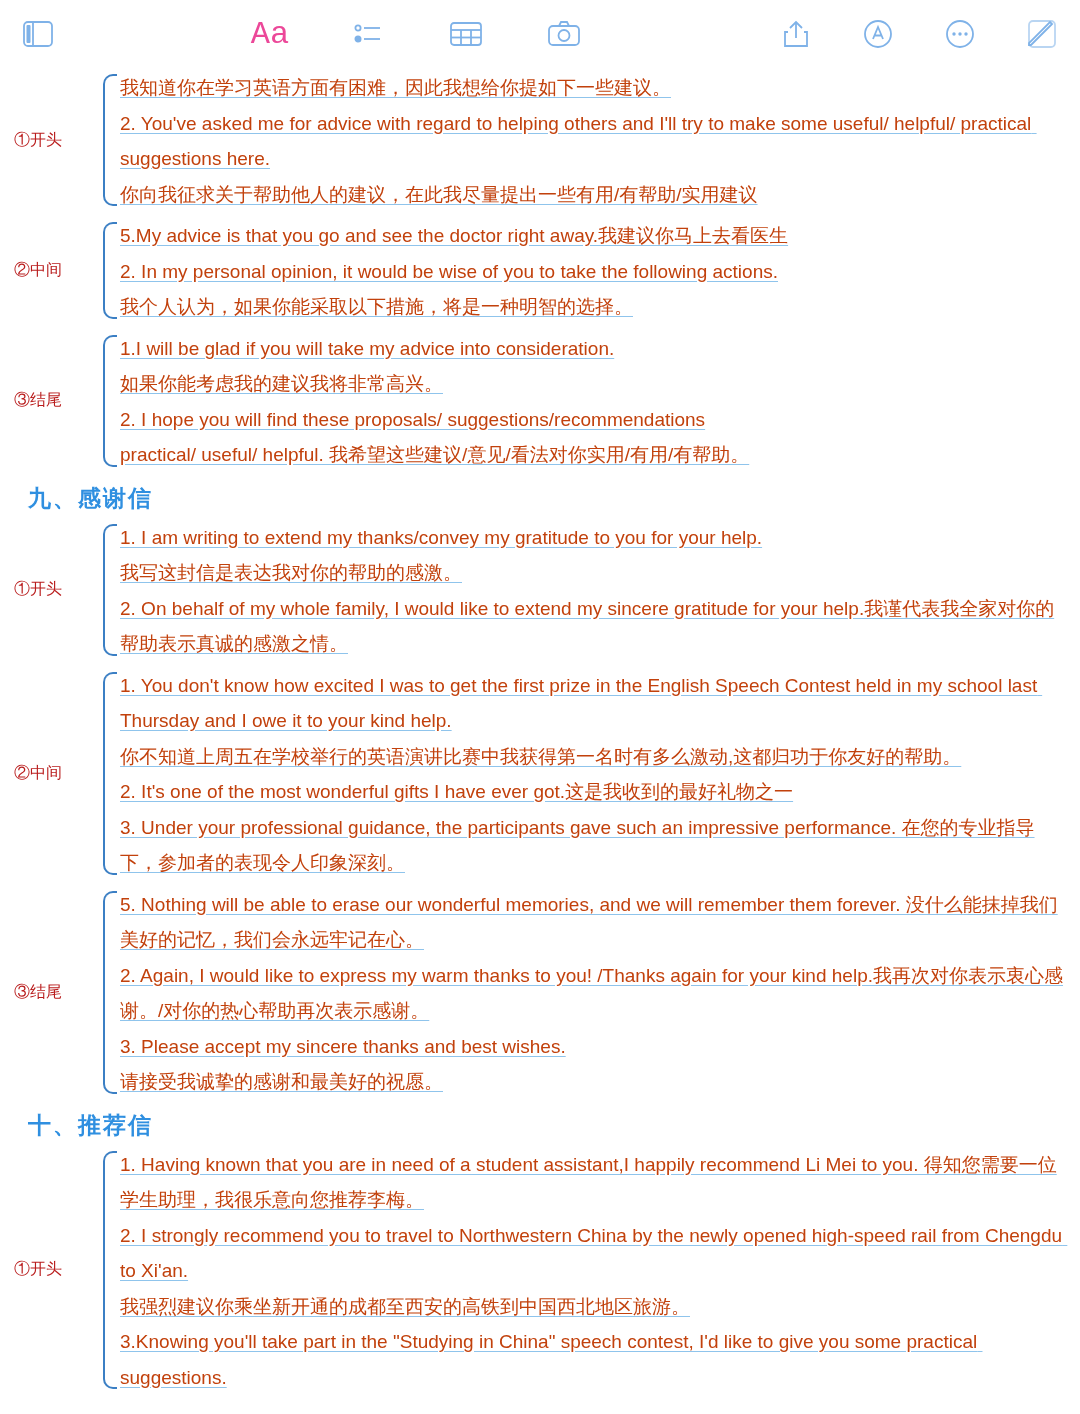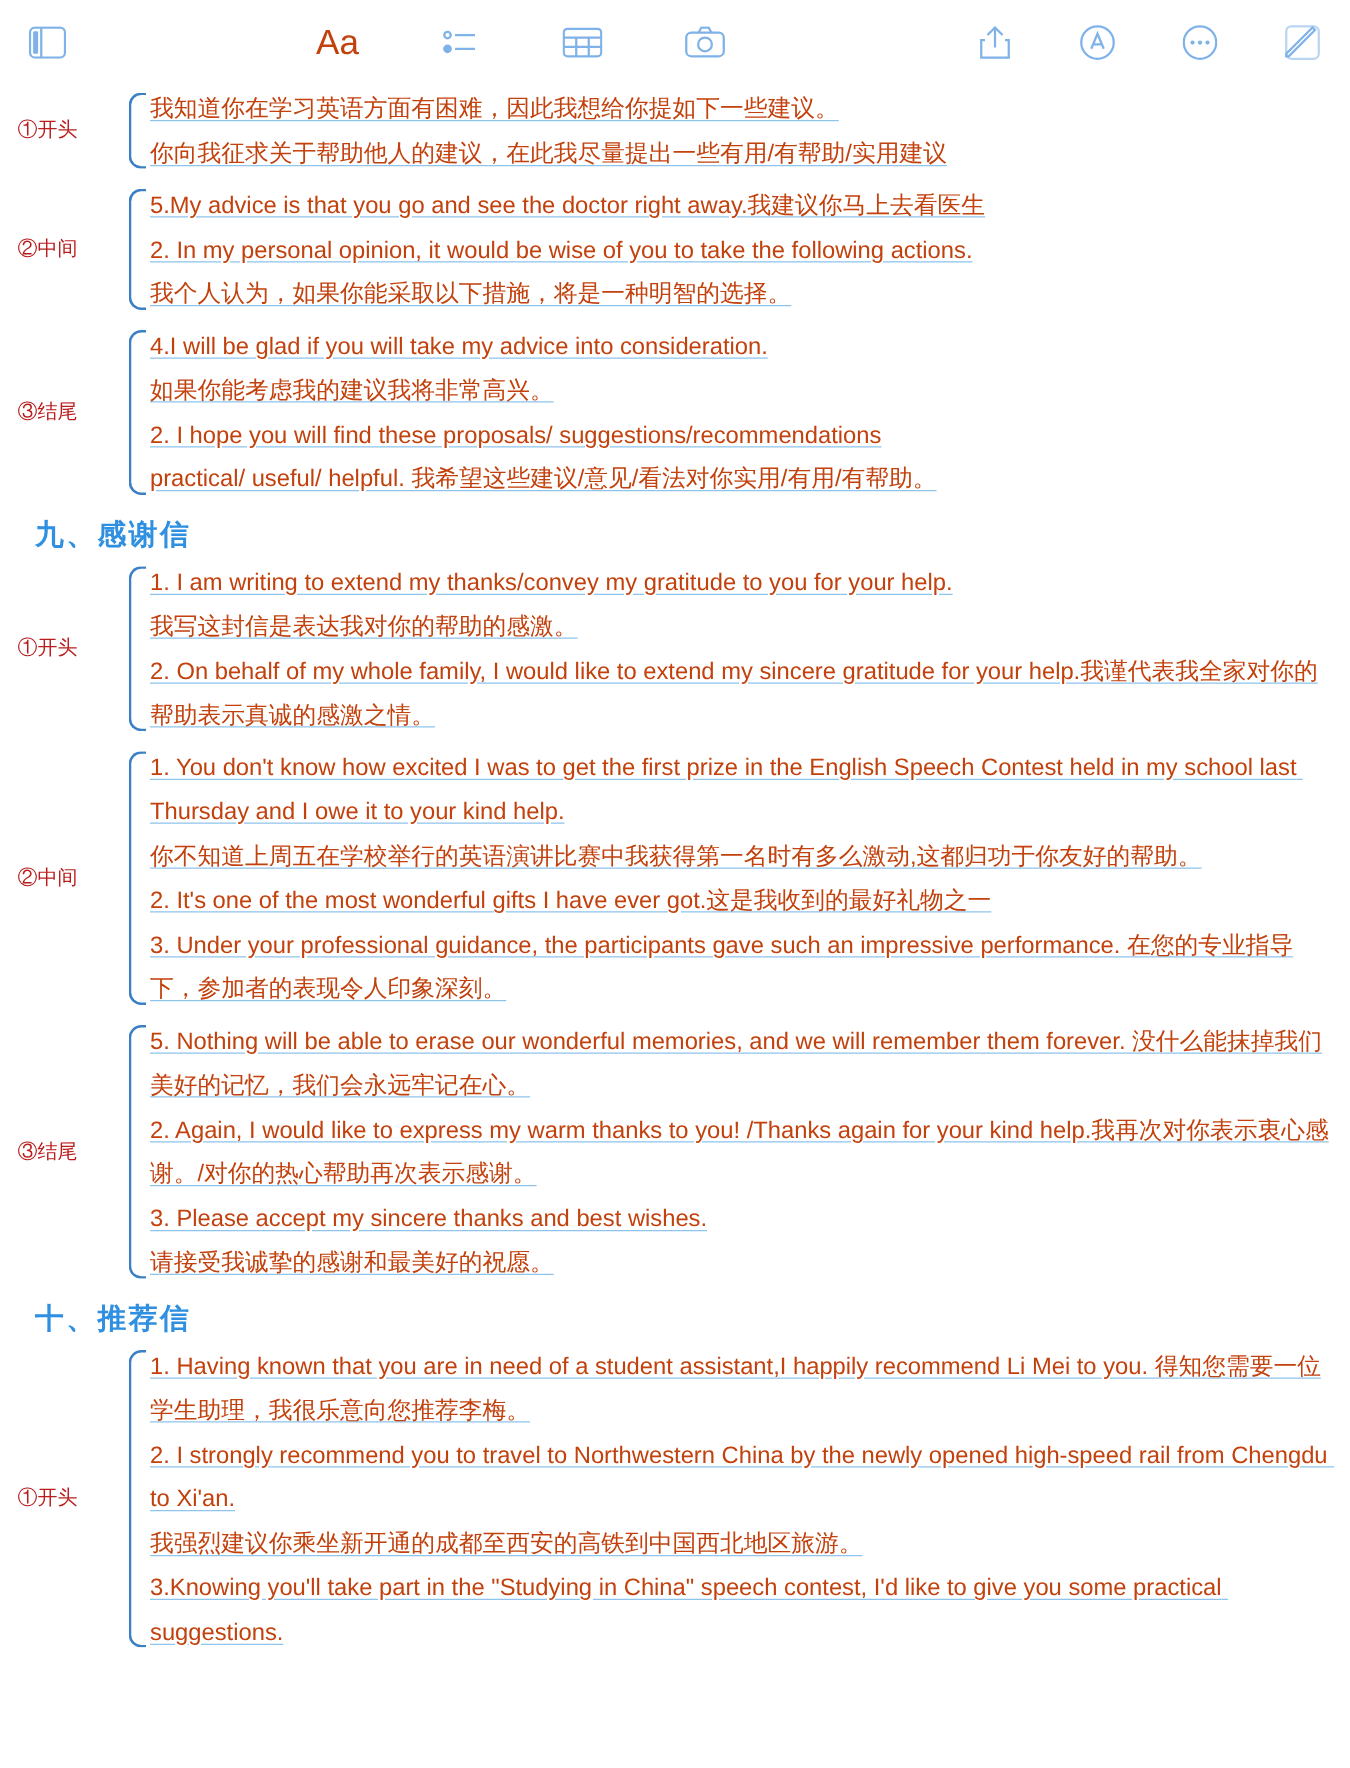--- a/index.html
+++ b/index.html
@@ -111,21 +111,21 @@
       <svg width="30" height="26" viewBox="0 0 30 26" fill="none" stroke="#7fb2e8" stroke-width="1.8">
         <rect x="1" y="1" width="28" height="24" rx="4"></rect>
         <line x1="10" y1="1" x2="10" y2="25"></line>
         <rect x="3.5" y="4" width="4" height="18" fill="#7fb2e8" stroke="none" rx="1"></rect>
       </svg>
     </div>
   </div>
 
   <div class="tb-center">
     <div class="tb-icon">
-      <span style="font-size:28px;color:#c2410c;font-family:Liberation Sans, sans-serif;">Aa</span>
+      <span style="font-size:32px;color:#ec4899;font-family:Liberation Mono, monospace;">Aa</span>
     </div>
     <div class="tb-icon">
       <svg width="30" height="26" viewBox="0 0 30 26" fill="none" stroke="#7fb2e8" stroke-width="1.8">
         <circle cx="5" cy="7" r="2.6"></circle>
         <circle cx="5" cy="18" r="2.6" fill="#7fb2e8"></circle>
         <line x1="11" y1="7" x2="27" y2="7"></line>
         <line x1="11" y1="18" x2="27" y2="18"></line>
       </svg>
     </div>
     <div class="tb-icon">
@@ -176,37 +176,38 @@
     </div>
   </div>
 </div>
 
 <div class="content" id="doc-root">
     <div class="block">
       <div class="block-label">①开头</div>
       <div class="brace"></div>
       <div class="lines">
         <div class="line">我知道你在学习英语方面有困难，因此我想给你提如下一些建议。</div>
+        <div class="line">2. You've asked me for advice with regard to helping others and I'll try to make some useful/ helpful/ practical suggestions here.</div>
         <div class="line">你向我征求关于帮助他人的建议，在此我尽量提出一些有用/有帮助/实用建议</div>
       </div>
     </div>
     <div class="block">
       <div class="block-label">②中间</div>
       <div class="brace"></div>
       <div class="lines">
         <div class="line">5.My advice is that you go and see the doctor right away.我建议你马上去看医生</div>
         <div class="line">2. In my personal opinion, it would be wise of you to take the following actions.</div>
         <div class="line">我个人认为，如果你能采取以下措施，将是一种明智的选择。</div>
       </div>
     </div>
     <div class="block">
       <div class="block-label">③结尾</div>
       <div class="brace"></div>
       <div class="lines">
-        <div class="line">4.I will be glad if you will take my advice into consideration.</div>
+        <div class="line">1.I will be glad if you will take my advice into consideration.</div>
         <div class="line">如果你能考虑我的建议我将非常高兴。</div>
         <div class="line">2. I hope you will find these proposals/ suggestions/recommendations</div>
         <div class="line">practical/ useful/ helpful. 我希望这些建议/意见/看法对你实用/有用/有帮助。</div>
       </div>
     </div>
     <div class="section-title">九、感谢信</div>
     <div class="block">
       <div class="block-label">①开头</div>
       <div class="brace"></div>
       <div class="lines">

